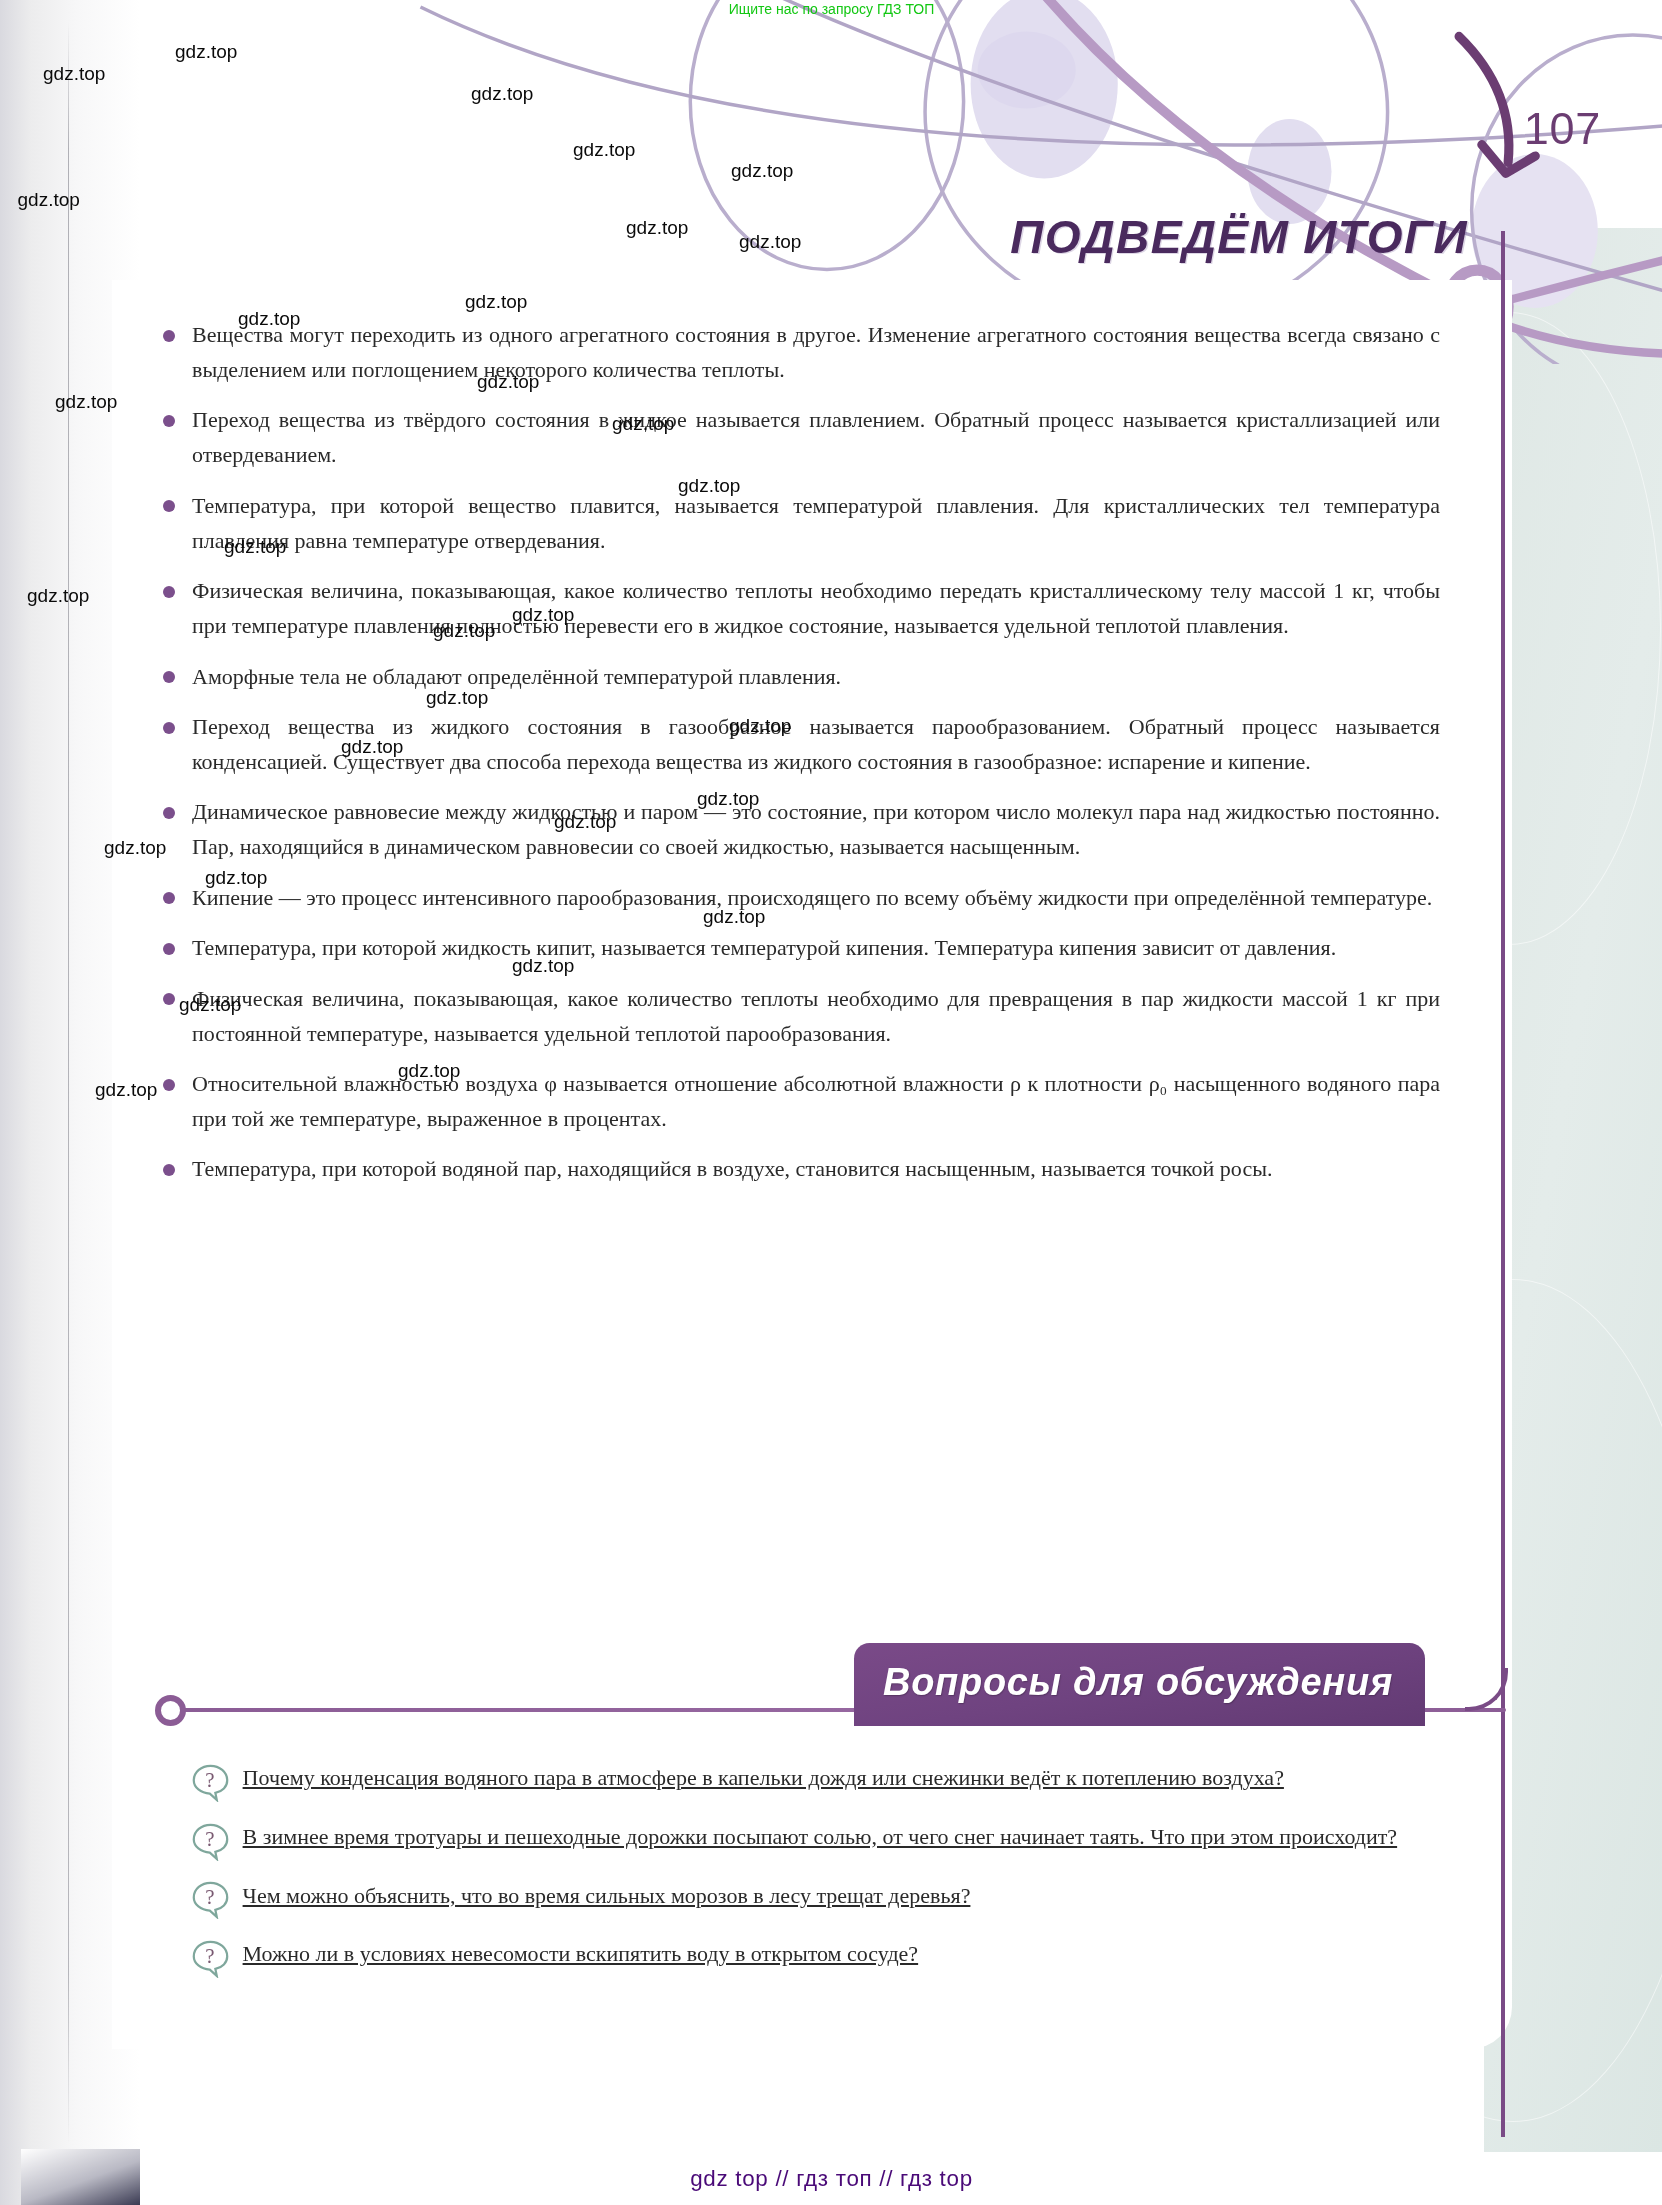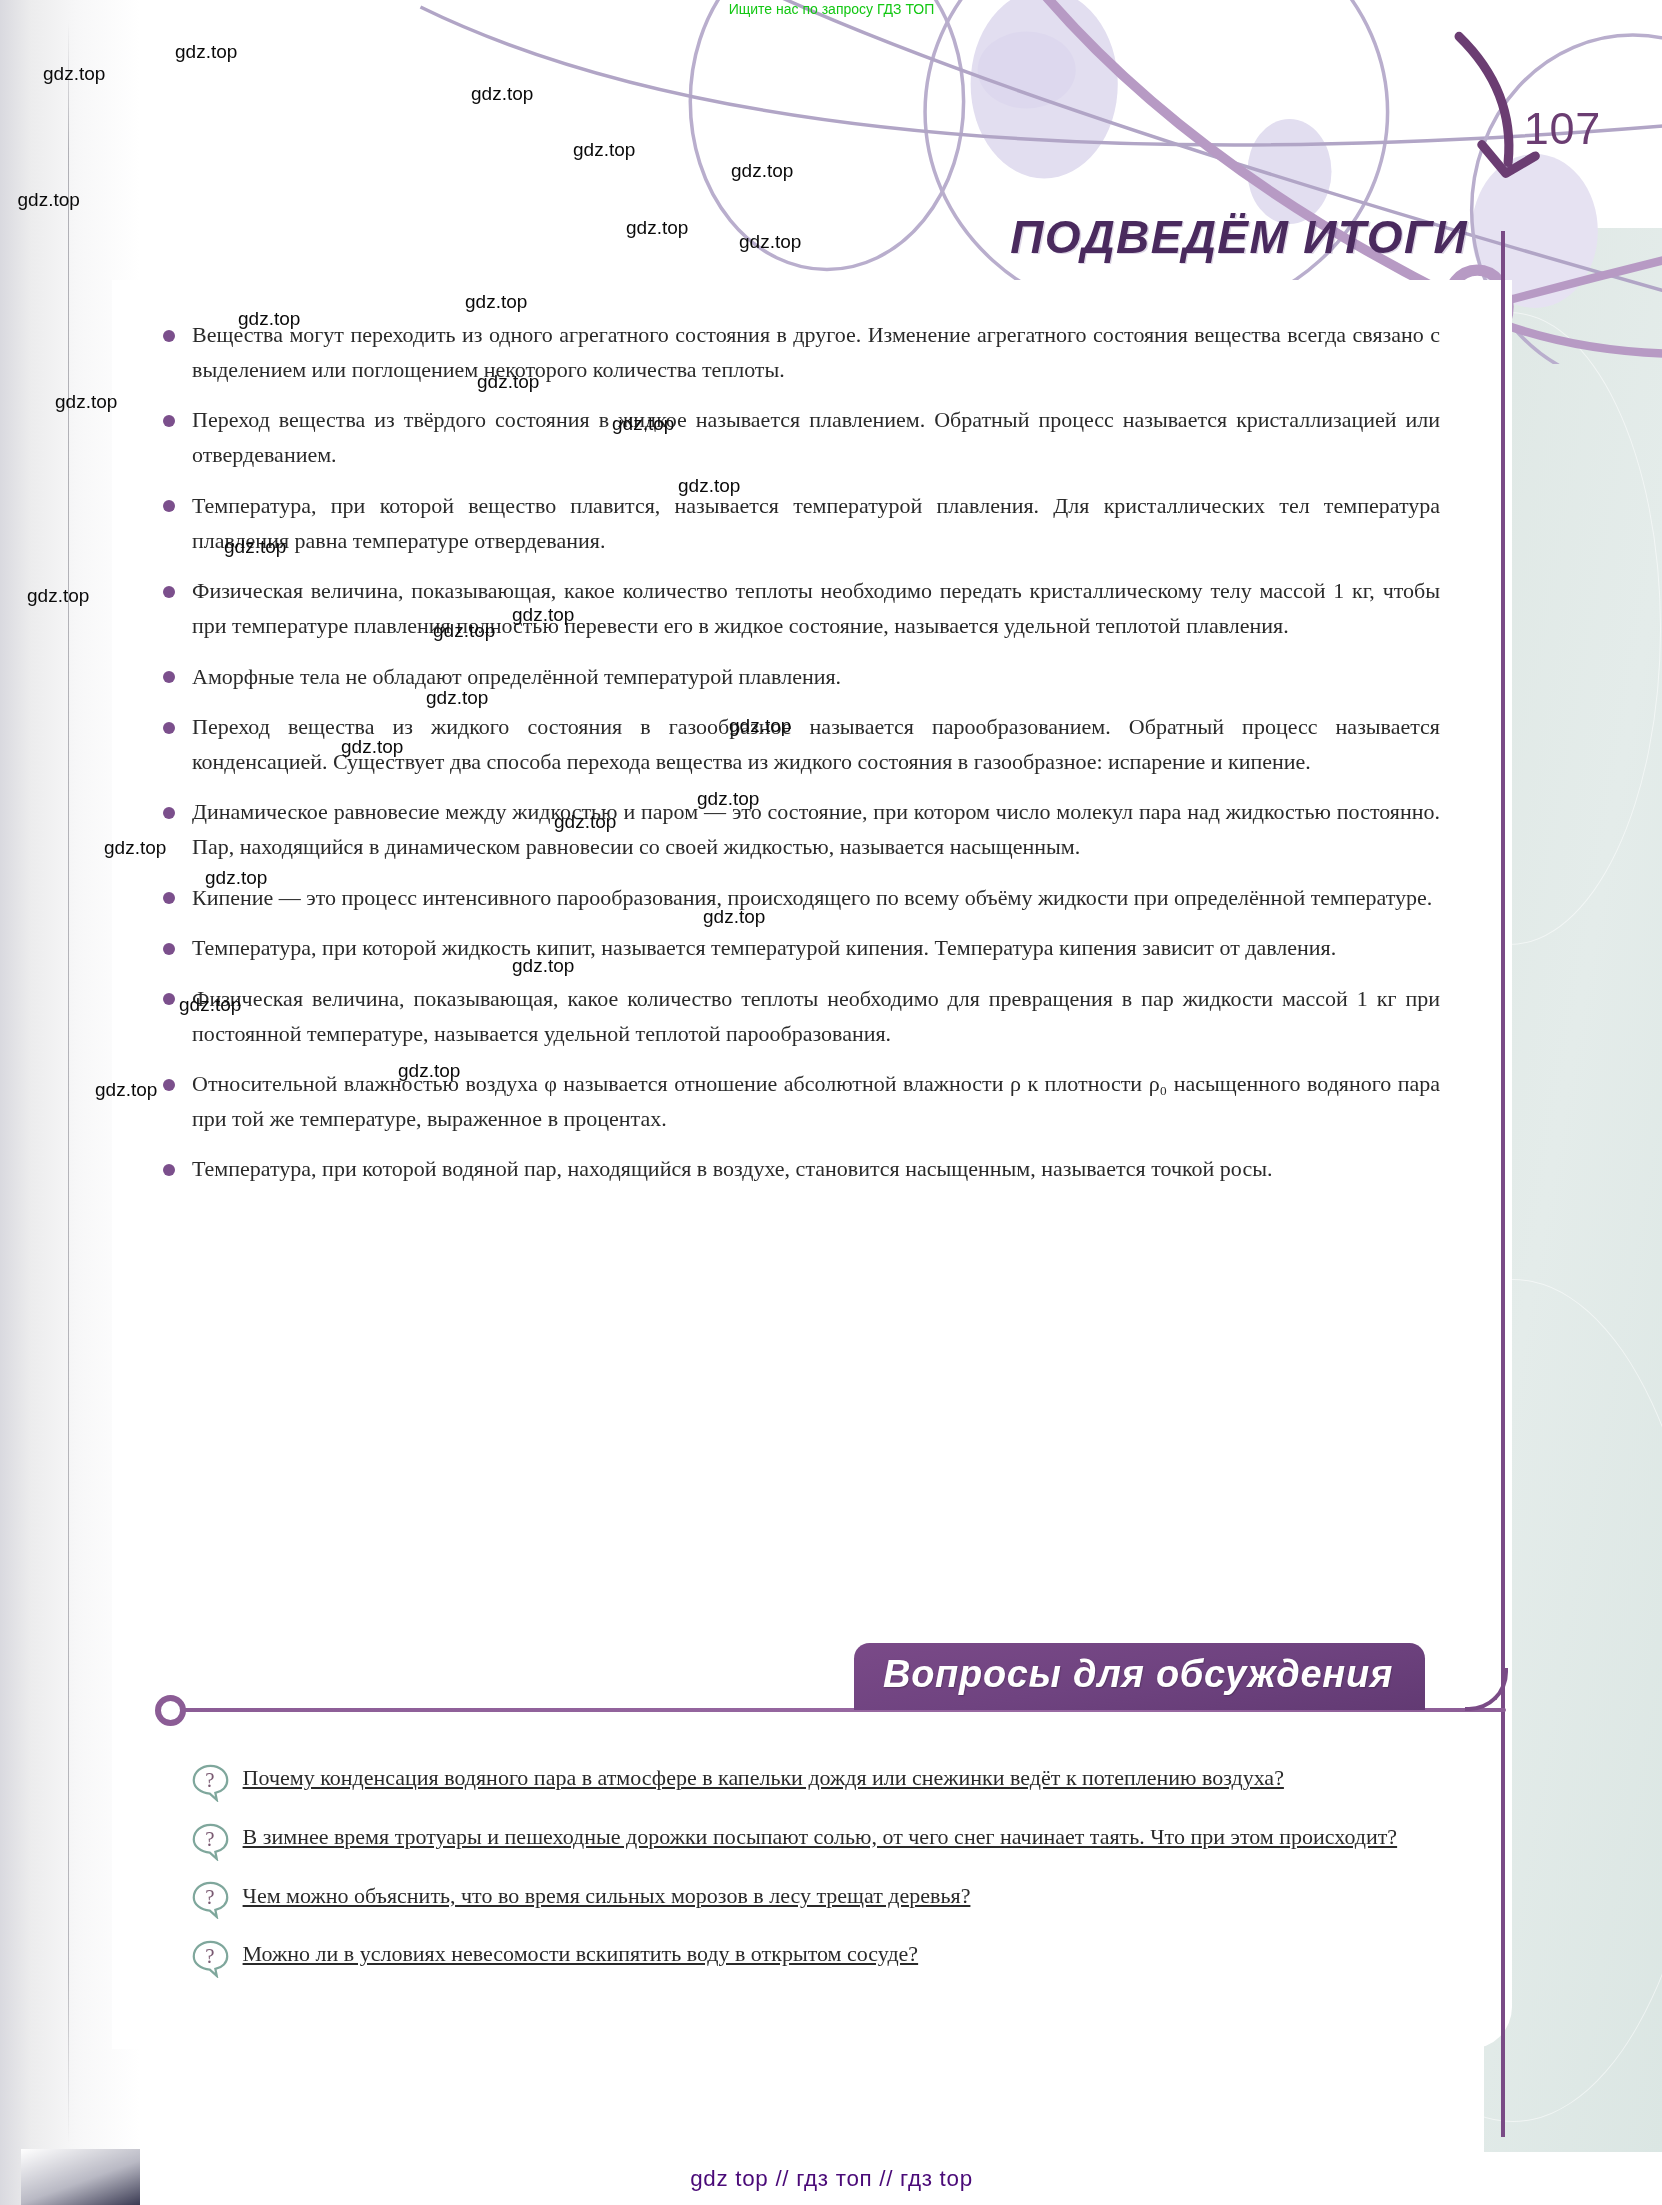--- a/index.html
+++ b/index.html
@@ -103,21 +103,21 @@
     flex:1 1 auto;
     font-size:22px; line-height:35px;
     color:#2a2a2a;
     text-align:justify; text-justify:inter-word;
     hyphens:none;
   }
 
   
   .q-banner{
     position:absolute; left:854px; top:1643px;
-    height:67px; padding:0 32px 4.2px 29px;
+    height:83px; padding:0 32px 4.2px 29px;
     background:linear-gradient(170deg,#7a4a88 0%,#6f4380 50%,#623a73 100%);
     border-radius:15.4px 15.4px 0 0;
     display:flex; align-items:center;
   }
   .q-banner-text{
     font-family:"Liberation Sans", sans-serif;
     font-weight:bold; font-style:italic;
     font-size:38px; color:#ffffff; letter-spacing:0.7px;
     white-space:nowrap;
     text-shadow:0.7px 0.7px 1.4px rgba(0,0,0,.25);

